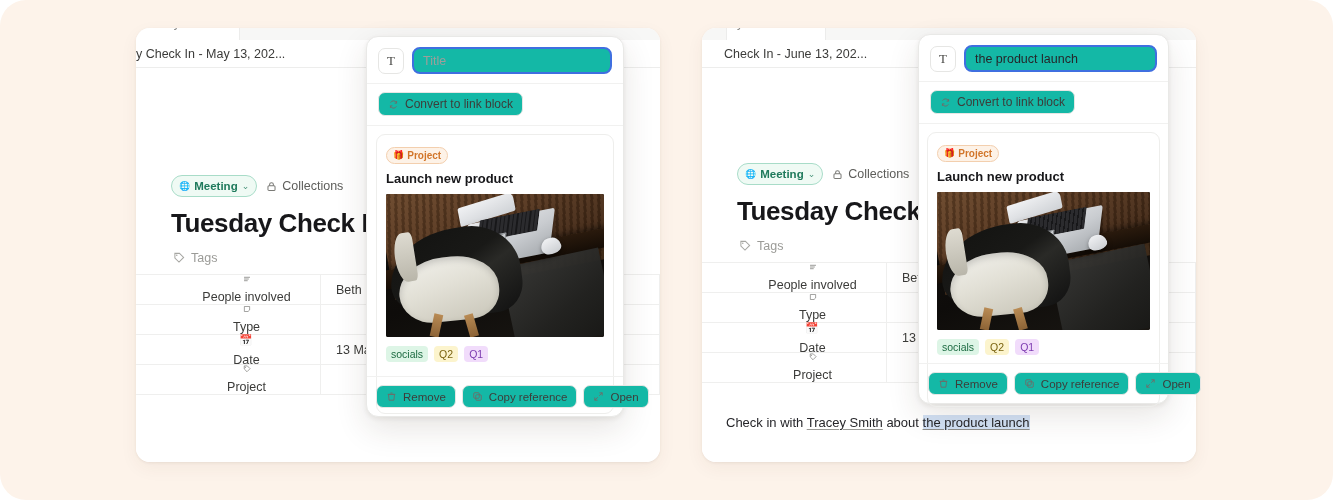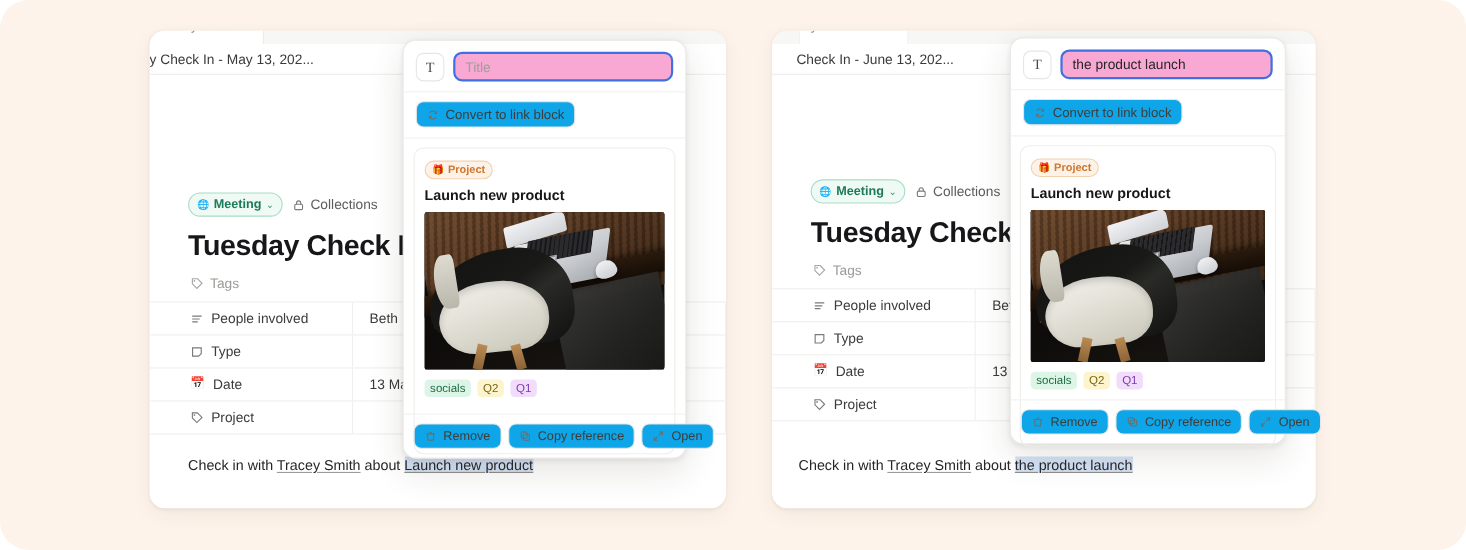--- a/index.html
+++ b/index.html
@@ -151,20 +151,21 @@
   }
   .propname {
     width: 185px;
     display: flex;
     align-items: center;
     gap: 7px;
     padding-left: 37px;
     font-size: 12.5px;
     color: #3b3b39;
     border-right: 1px solid #efefee;
+    flex-direction: column;
   }
   .propval {
     flex: 1;
     display: flex;
     align-items: center;
     padding-left: 15px;
     font-size: 12.5px;
     color: #3b3b39;
     border-right: 1px solid #efefee;
     max-width: 95px;
@@ -227,21 +228,21 @@
     font-family: "Liberation Serif", serif;
     font-size: 13px;
     color: #4a4a47;
     flex: none;
   }
   .url-input {
     flex: 1;
     height: 27px;
     border: 2px solid #3f6fe0;
     border-radius: 8px;
-    background: #f9a8d4;
+    background: #14b8a6;
     padding: 0 9px;
     font-family: "Liberation Sans", sans-serif;
     font-size: 12.5px;
     color: #26262a;
     outline: none;
   }
   .url-input::placeholder { color: #9e9e9a; }
   .popup-left .url-input {
     border-color: #3f6fe0;
   }
@@ -251,21 +252,21 @@
     border-bottom: 1px solid #f1f1f0;
   }
   .chipbtn {
     display: inline-flex;
     align-items: center;
     gap: 6px;
     height: 24px;
     padding: 0 9px;
     border: 1px solid #e6e6e4;
     border-radius: 7px;
-    background: #0ea5e9;
+    background: #14b8a6;
     font-family: "Liberation Sans", sans-serif;
     font-size: 12px;
     color: #3d3d3a;
     white-space: nowrap;
   }
 
   .pop-preview {
     margin: 8px 9px 8px 9px;
     border: 1px solid #eeeeec;
     border-radius: 9px;
@@ -534,23 +535,20 @@
               <path d="M7.6 1.6 12.4 6.4 7 11.8 2.2 7V1.6z" fill="none" stroke="#7a7a76" stroke-width="1.2"></path>
               <circle cx="4.4" cy="3.9" r=".9" fill="#7a7a76"></circle>
             </svg>
             <span>Project</span>
           </div>
           <div class="propval"></div>
           <div class="propval2"></div>
         </div>
       </div>
 
-      <div class="sentence">
-        <span>Check in with </span><span class="link-plain">Tracey Smith</span><span> about </span><span class="link-sel">Launch new product</span>
-      </div>
     </div>
   </div>
 
   <div class="popup popup-left">
     <div class="pop-urlrow">
       <div class="t-btn">T</div>
       <input class="url-input" type="text" value="" placeholder="Title" style="">
     </div>
     <div class="pop-action">
       <button class="chipbtn">

